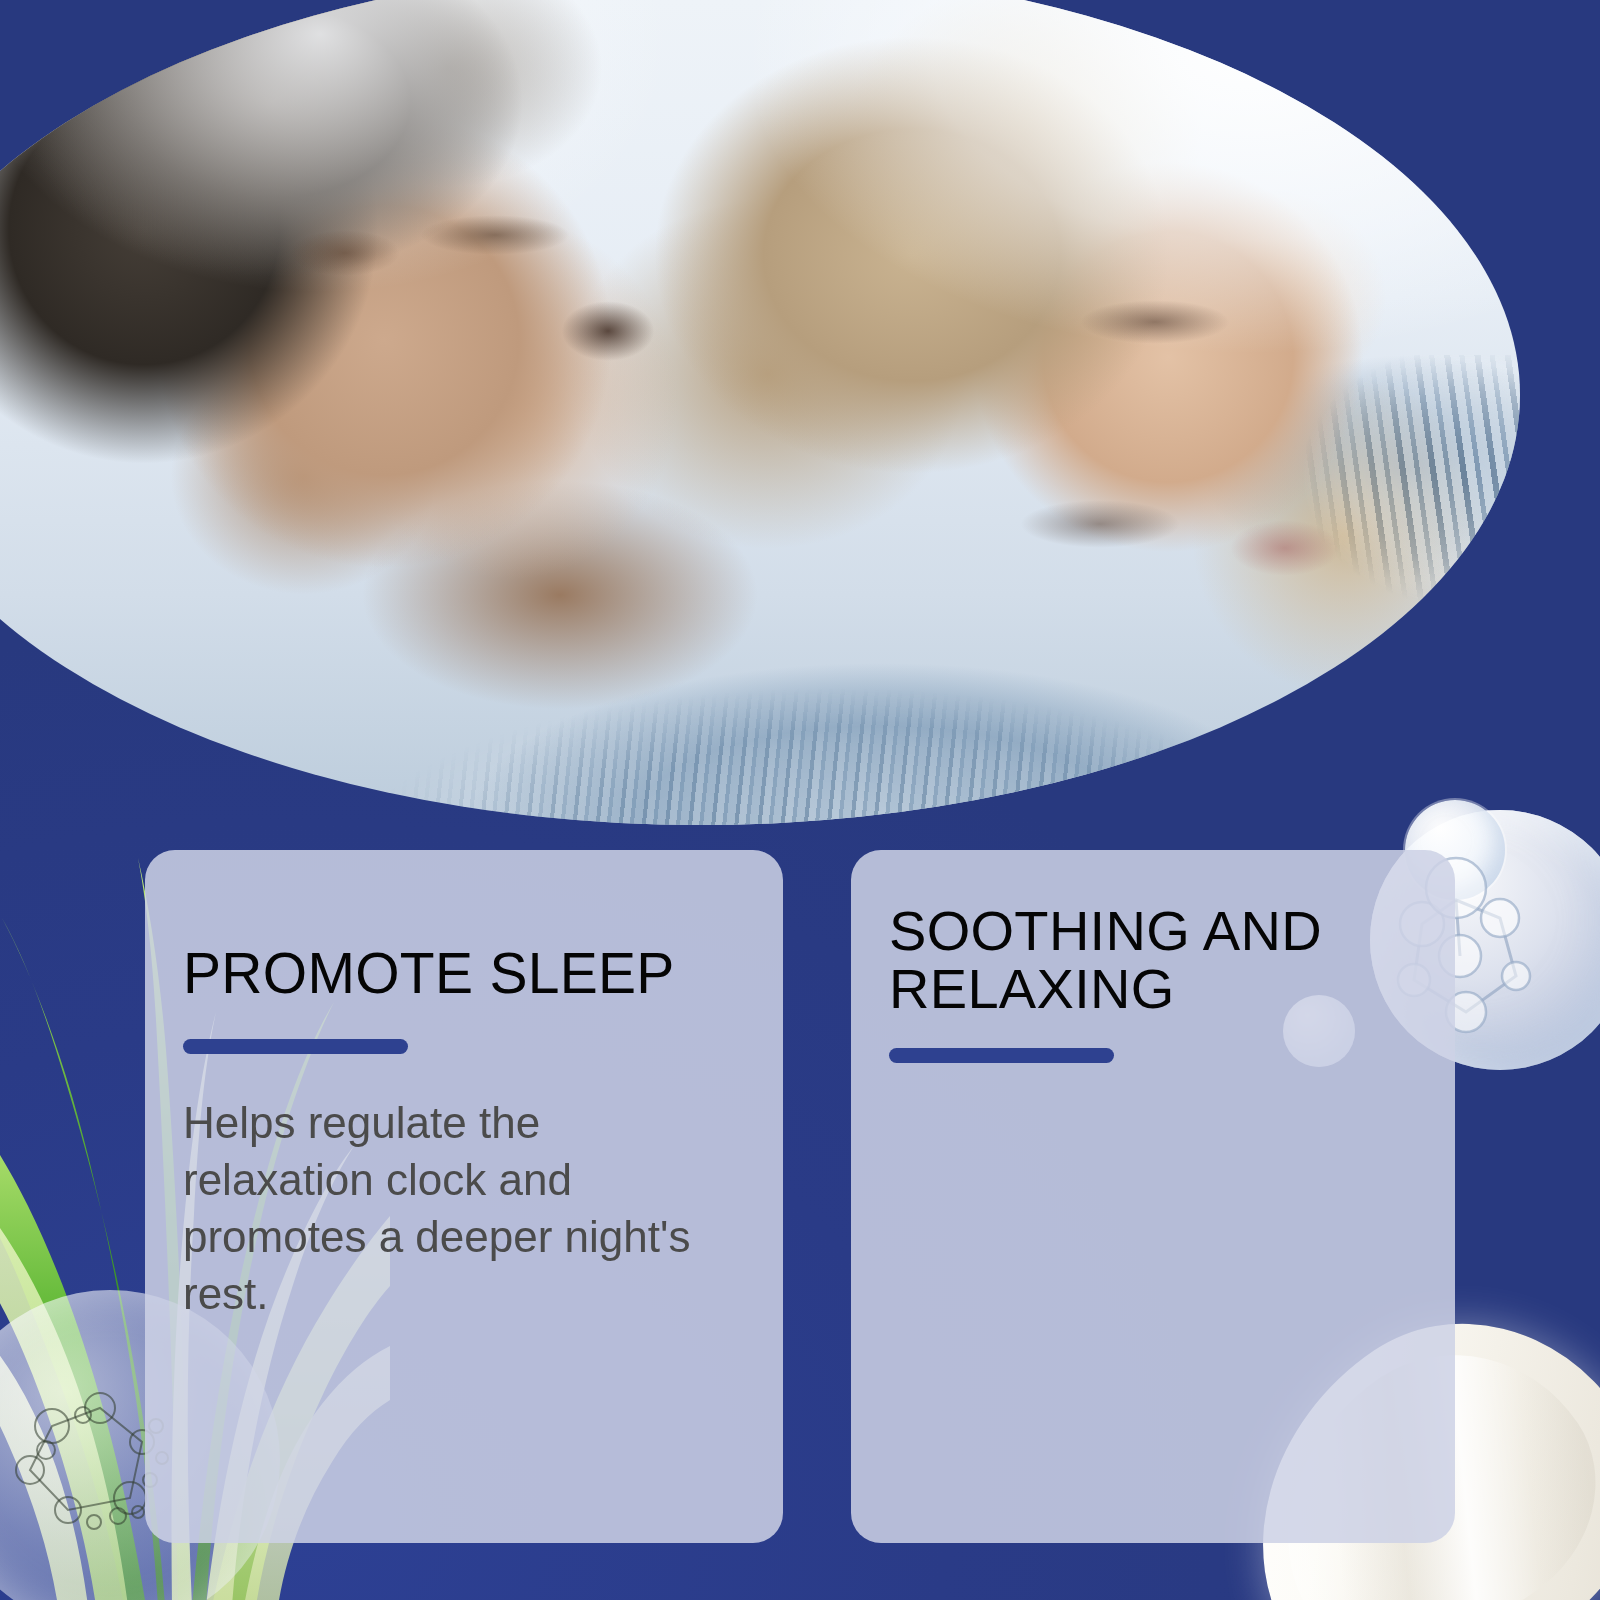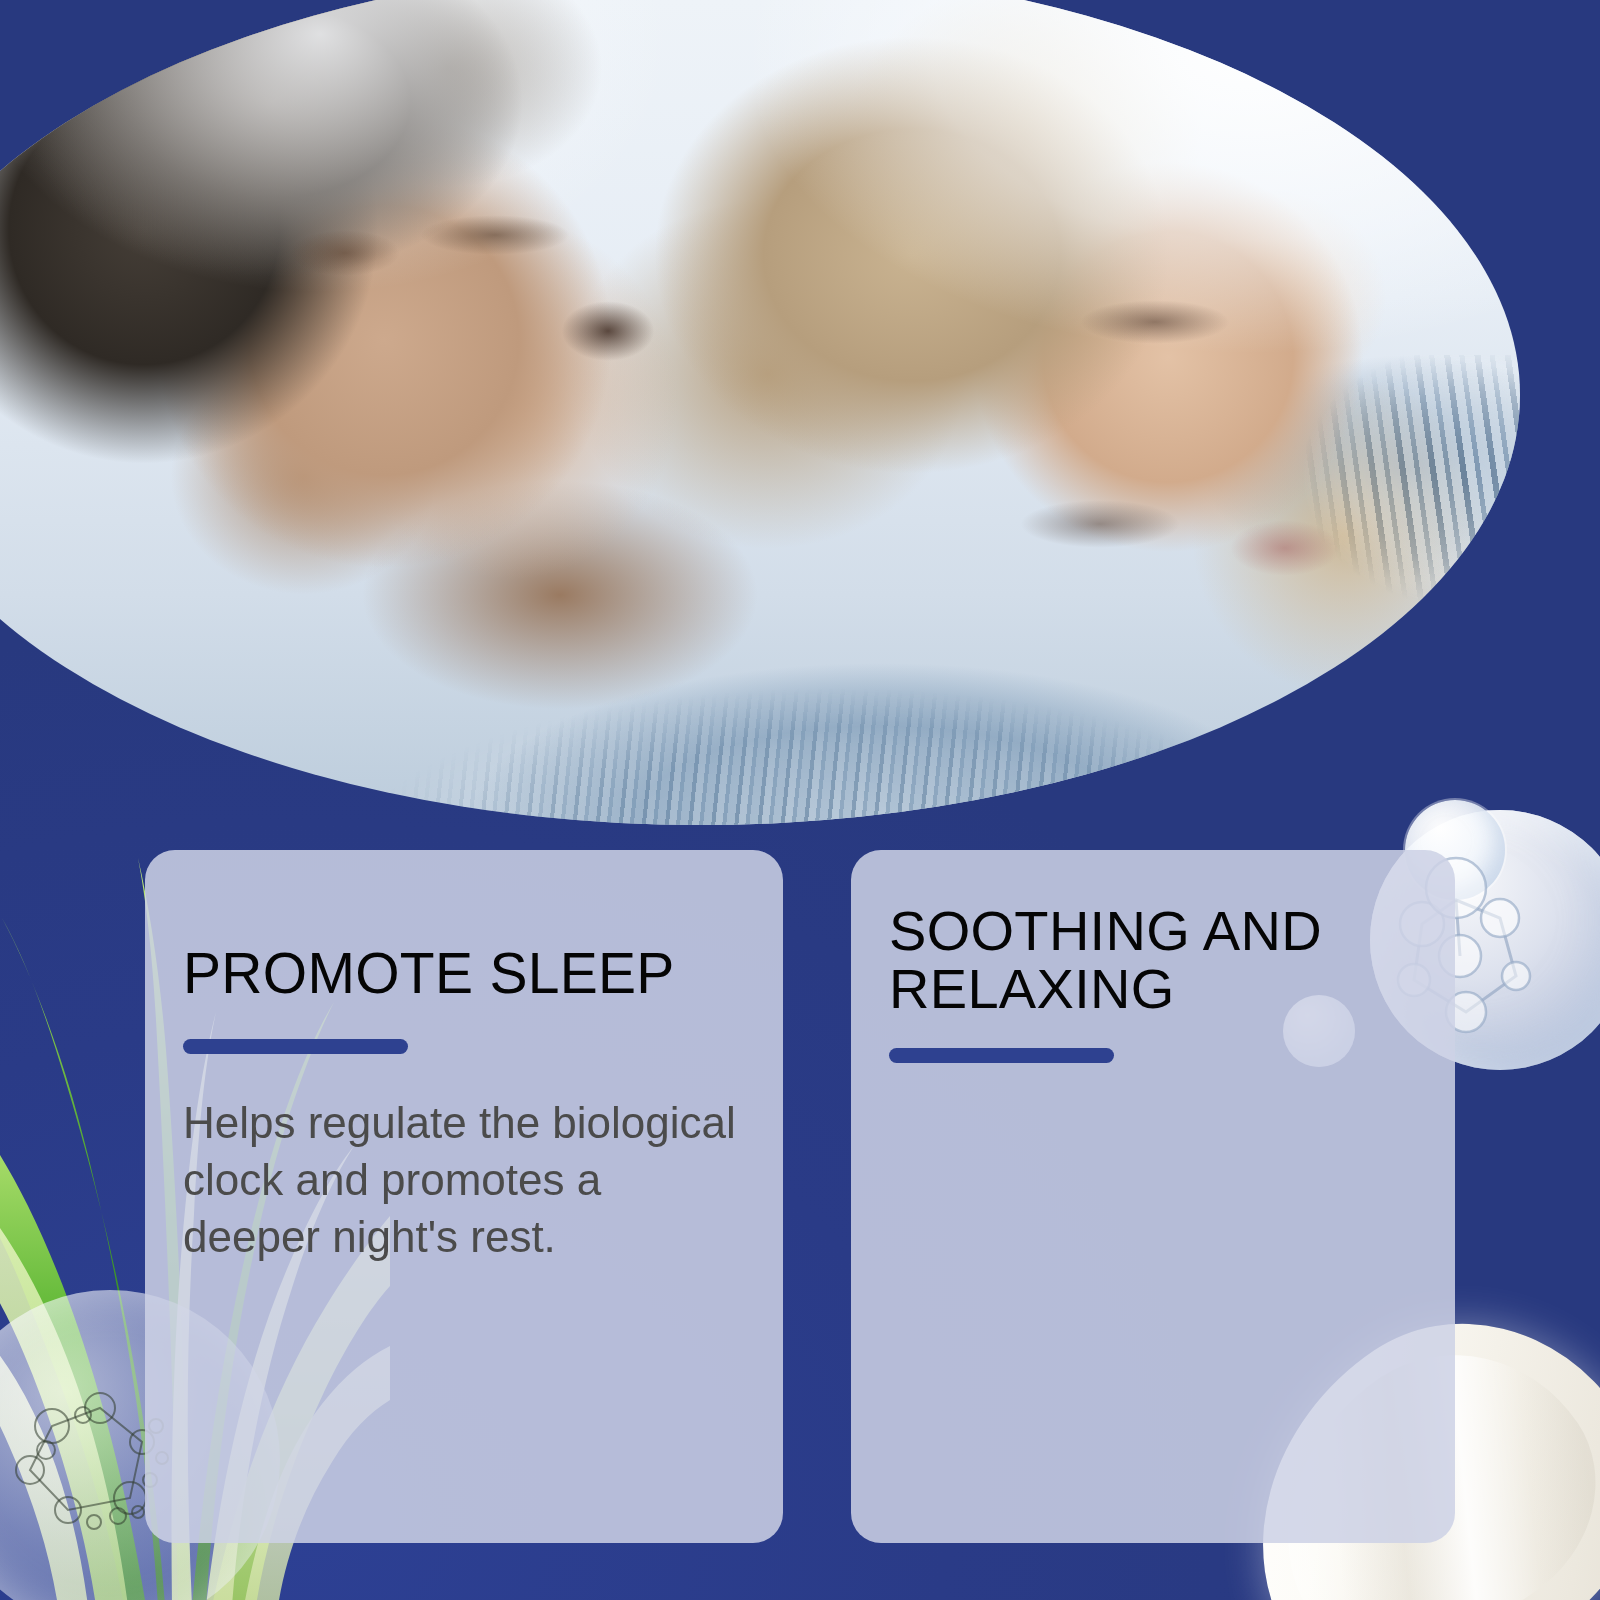--- a/index.html
+++ b/index.html
@@ -252,21 +252,21 @@
         <circle cx="86" cy="36" r="30"></circle>
       <circle cx="90" cy="104" r="21"></circle>
     </g>
   </svg>
 
   <div class="cream"></div>
 
   <div class="card card-left">
     <h2 class="card-title">PROMOTE SLEEP</h2>
     <div class="accent-bar"></div>
-    <p class="card-body">Helps regulate the biological clock and promotes a deeper night's rest.</p>
+    <p class="card-body">Helps regulate the relaxation clock and promotes a deeper night's rest.</p>
   </div>
 
   <div class="card card-right">
     <h2 class="card-title">SOOTHING AND RELAXING</h2>
     <div class="accent-bar"></div>
   </div>
 
 </div>
 
 </body></html>

